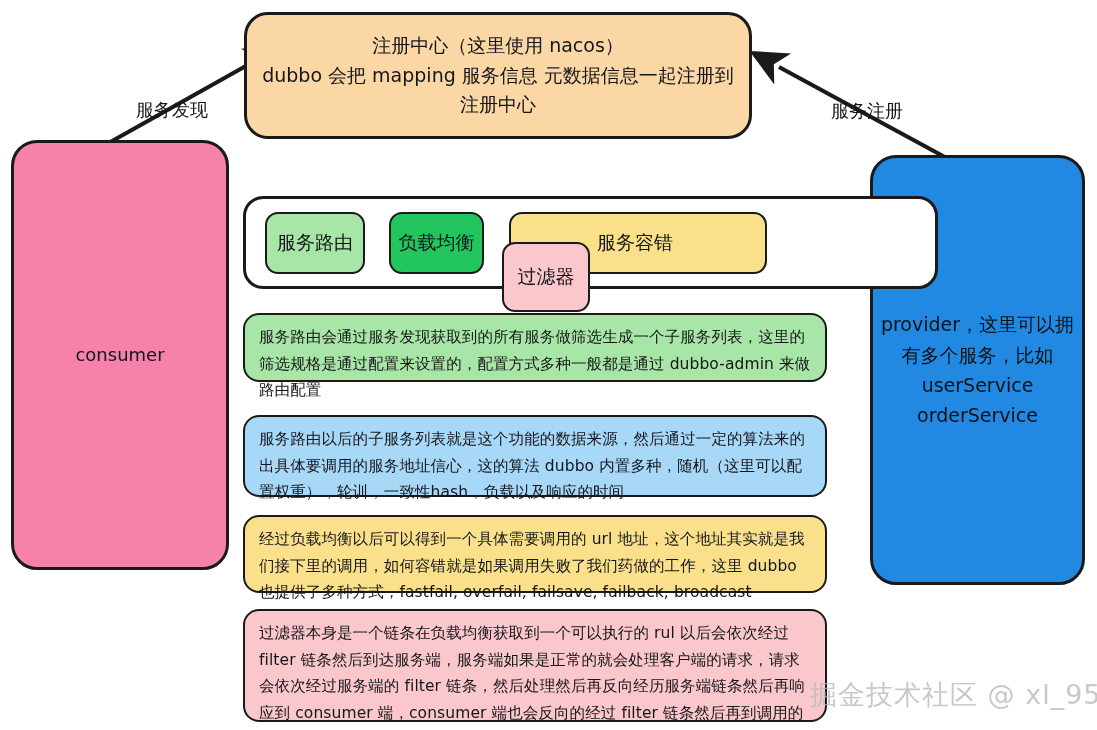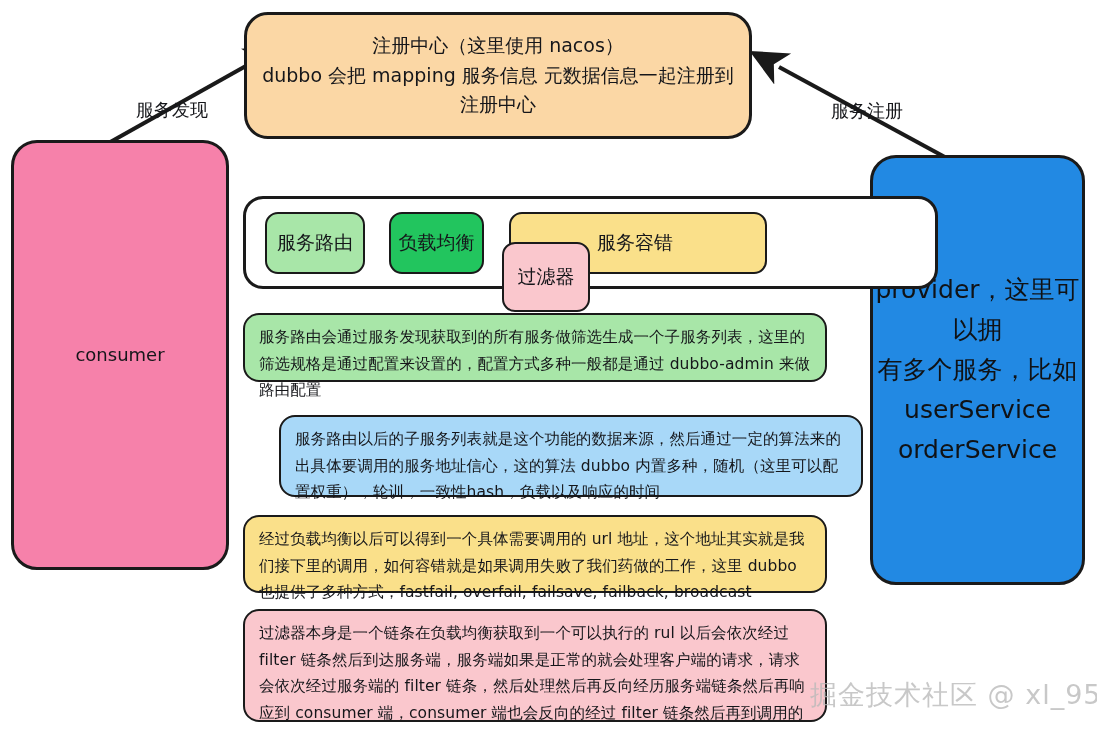--- a/index.html
+++ b/index.html
@@ -54,23 +54,22 @@
   }
 
   
   #provider-box {
     left: 870px;
     top: 155px;
     width: 215px;
     height: 430px;
     background: #2289e3;
     border-radius: 26px;
-    font-size: 25px;
+    font-size: 19px;
     color: #101215;
-    justify-content: flex-end;
   }
   #provider-box .txt { white-space: pre-line; line-height: 1.6; }
 
   
   #features-container {
     left: 243px;
     top: 196px;
     width: 695px;
     height: 93px;
     background: #ffffff;
@@ -141,21 +140,20 @@
   }
   #note-routing {
     top: 313px;
     height: 69px;
     background: #a8e6a8;
   }
   #note-balance {
     top: 415px;
     height: 82px;
     background: #a8d8f8;
-    margin-left: 36px;
   }
   #note-tolerance {
     top: 515px;
     height: 78px;
     background: #fae08a;
   }
   #note-filter {
     top: 609px;
     height: 113px;
     background: #fac7cd;

